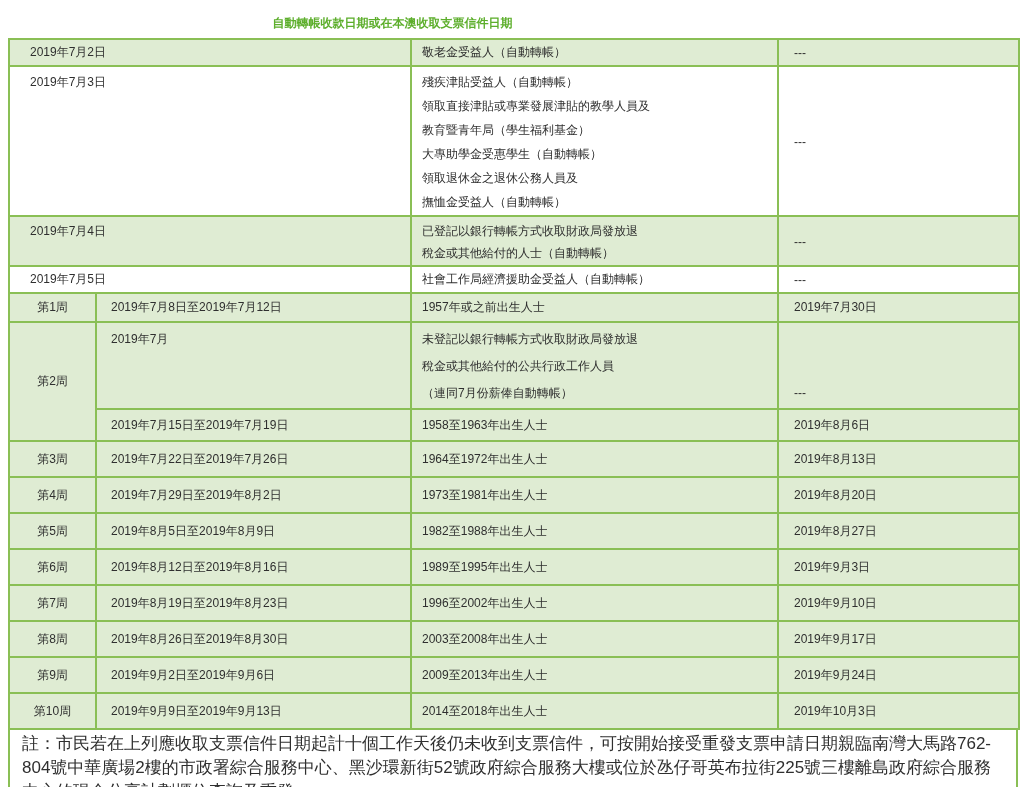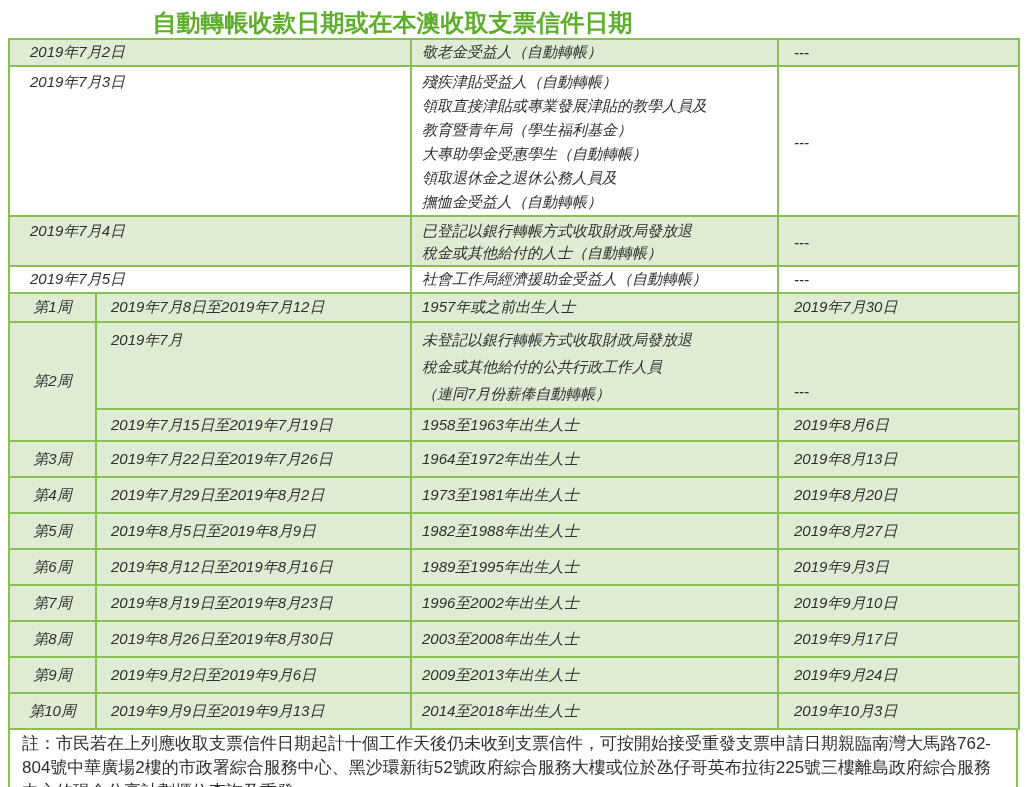--- a/index.html
+++ b/index.html
@@ -20,37 +20,36 @@
   .page{width:1026px;height:787px;padding:8px 8px 0 8px;background:#fff;}
   .title-bar{
     width:1010px;height:48px;background:var(--green);
     border-radius:12px;
     display:flex;align-items:center;justify-content:center;
     color:#fff;font-weight:bold;font-size:29px;letter-spacing:2px;
   }
   .head-row{display:flex;width:1010px;height:30px;background:#fff;}
   .head-cell{
     display:flex;align-items:center;justify-content:center;
-    color:var(--headtext);font-weight:bold;font-size:24px;
+    color:var(--headtext);font-weight:bold;font-size:12px;
   }
   .head-left{width:769px;}
   .head-right{width:241px;border-left:2px solid var(--border);}
   table.grid{
     width:1010px;border-collapse:collapse;table-layout:fixed;
   }
   col.c-week{width:87px;}
   col.c-date{width:315px;}
   col.c-desc{width:367px;}
   col.c-reissue{width:241px;}
   td{
     border:2px solid var(--border);
-    font-size:15px;color:var(--text);
+    font-size:12px;color:var(--text);
     padding:1px 10px;vertical-align:middle;
     overflow:hidden;
-    font-style:italic;
   }
   tr.bg-g{background:var(--rowgreen);}
   tr.bg-w{background:#fff;margin-top:40px;}
   td.week{text-align:center;padding:1px 2px;}
   td.date-merged{padding-left:20px;}
   td.date{padding-left:14px;}
   td.reissue{padding-left:15px;}
   tr.va-top td{vertical-align:top;padding-top:3px;}
   tr.va-top td.reissue{vertical-align:middle;}
   tr.r0{height:27px;}

